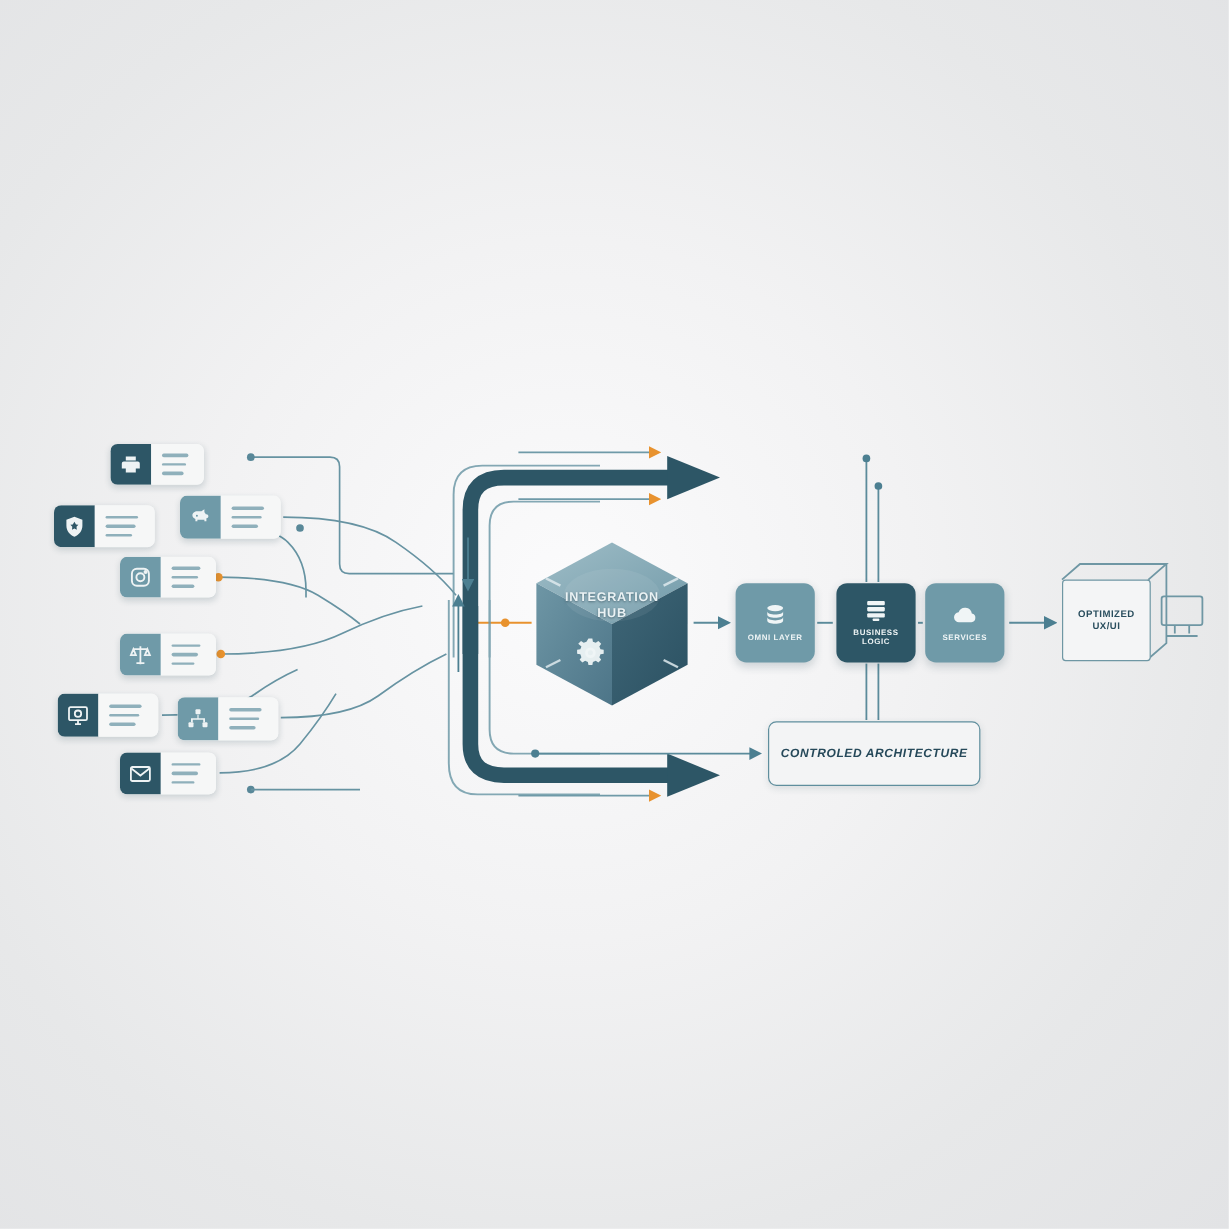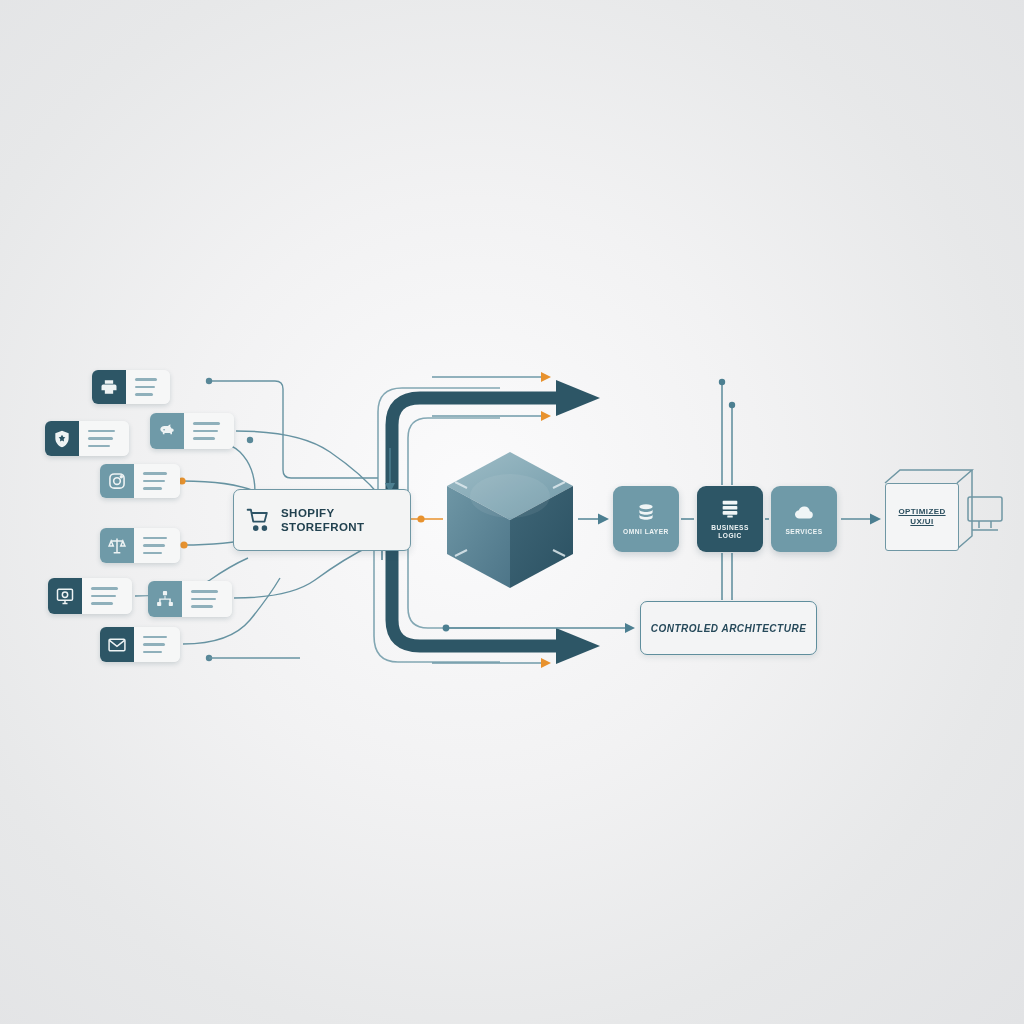--- a/index.html
+++ b/index.html
@@ -71,21 +71,21 @@
   }
 
   
   .uxbox{
     position:absolute;left:885px;top:483px;width:72px;height:66px;
     border:1.5px solid #6f97a4;border-radius:3px;background:#f4f5f6;
     display:flex;align-items:center;justify-content:center;
   }
   .uxbox .uxtxt{
     font-size:8px;font-weight:bold;letter-spacing:.4px;color:#2a4e5e;
-    text-align:center;line-height:1.3;text-decoration:underline;
+    text-align:center;line-height:1.3;
   }
 
   
   .ctrlbox{
     position:absolute;left:640px;top:601px;width:175px;height:52px;
     border:1.6px solid #5f8e9d;border-radius:7px;background:#f3f4f5;
     display:flex;align-items:center;justify-content:center;
     box-shadow:0 2px 6px rgba(40,70,85,.12);
     font-style:italic;
   }
@@ -323,34 +323,33 @@
           <path d="M3 6.5l9 7 9-7"></path>
       </svg>
     </div>
     <div class="src-lines">
         <i class="w1"></i>
         <i class="w3"></i>
         <i class="w2"></i>
       </div>
   </div>
 
-  <div class="storefront">
-    <span class="cart">
-      <svg viewBox="0 0 24 24" fill="none" stroke="currentColor" stroke-width="1.7" stroke-linecap="round" stroke-linejoin="round">
-        <path d="M1.5 2.5h3l2.2 11h10.4l2.1-8H5.4"></path>
-          <circle cx="9" cy="19.5" r="1.7" fill="currentColor"></circle>
-          <circle cx="17" cy="19.5" r="1.7" fill="currentColor"></circle>
-      </svg>
-    </span>
-    <span class="txt">
-      <span>SHOPIFY</span><br>
-      <span>STOREFRONT</span>
-    </span>
-  </div>
-
+
+  <div class="hub">
+    <div class="hub-label">
+      <span>INTEGRATION</span><br>
+      <span>HUB</span>
+    </div>
+    <div class="hub-gear">
+      <svg viewBox="0 0 24 24" fill="currentColor">
+        <path d="M12 8.2A3.8 3.8 0 1 0 12 15.8 3.8 3.8 0 0 0 12 8.2zm0 2a1.8 1.8 0 1 1 0 3.6 1.8 1.8 0 0 1 0-3.6z"></path>
+        <path d="M10.6 1.8h2.8l.4 2.3 2 .8 1.9-1.3 2 2-1.3 1.9.8 2 2.3.4v2.8l-2.3.4-.8 2 1.3 1.9-2 2-1.9-1.3-2 .8-.4 2.3h-2.8l-.4-2.3-2-.8-1.9 1.3-2-2 1.3-1.9-.8-2-2.3-.4v-2.8l2.3-.4.8-2L3.3 5.6l2-2 1.9 1.3 2-.8z" opacity=".95"></path>
+      </svg>
+    </div>
+  </div>
 
   <div class="pbox" style="left:613px;top:486px;background:#6f9aa8;">
     <span class="pico">
       <svg viewBox="0 0 24 24" fill="currentColor">
         <ellipse cx="12" cy="5.2" rx="7.2" ry="2.8"></ellipse>
         <path d="M4.8 8.2v3c0 1.5 3.2 2.8 7.2 2.8s7.2-1.3 7.2-2.8v-3c0 1.5-3.2 2.8-7.2 2.8s-7.2-1.3-7.2-2.8z"></path>
         <path d="M4.8 13.6v3c0 1.5 3.2 2.8 7.2 2.8s7.2-1.3 7.2-2.8v-3c0 1.5-3.2 2.8-7.2 2.8s-7.2-1.3-7.2-2.8z"></path>
       </svg>
     </span>
     <span class="plabel">OMNI LAYER</span>

